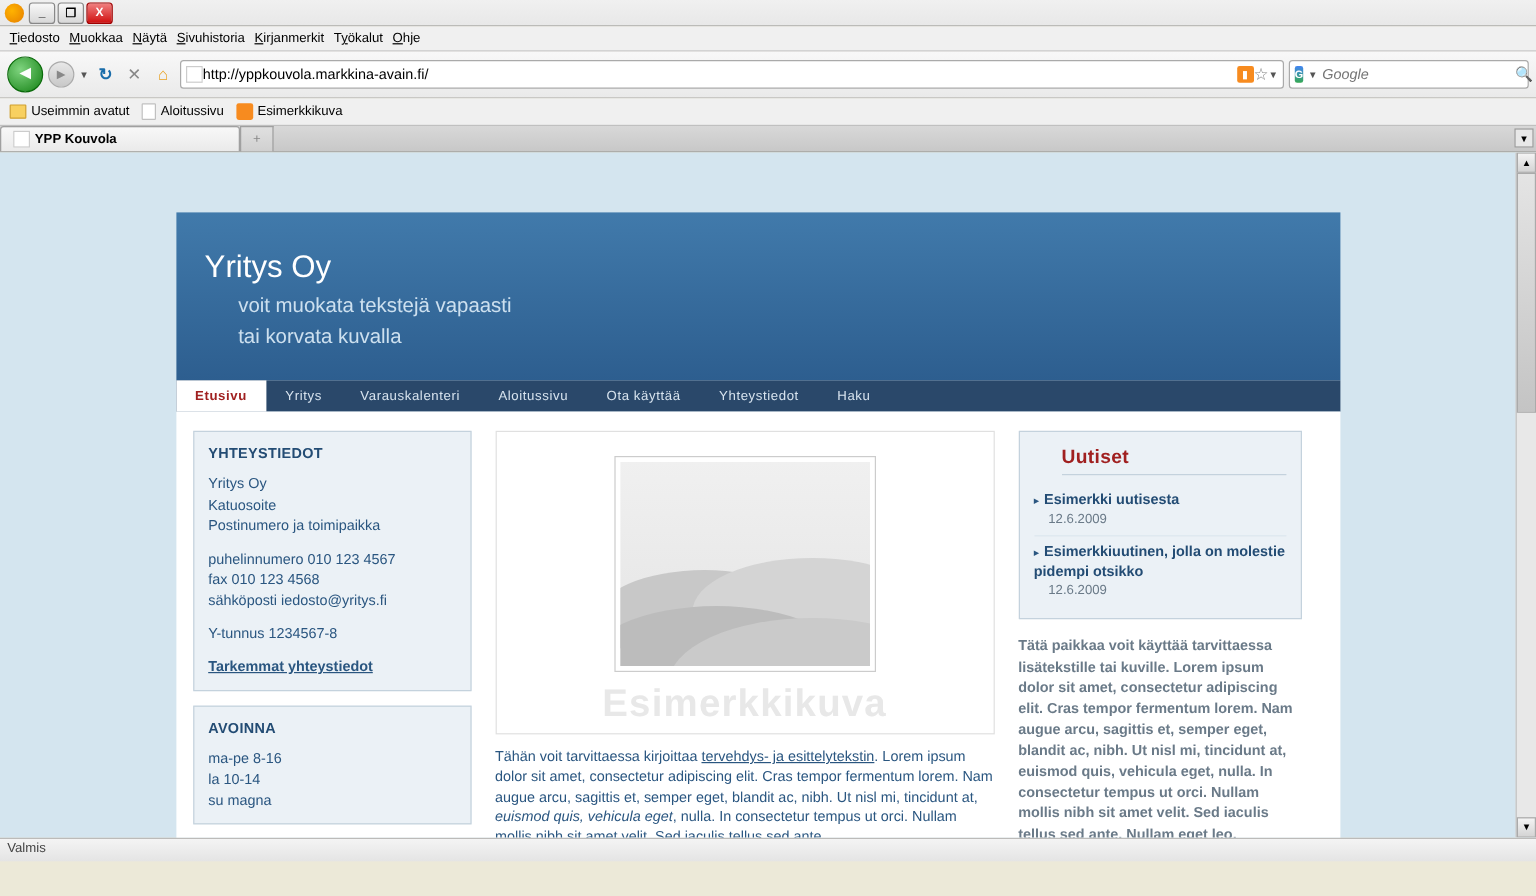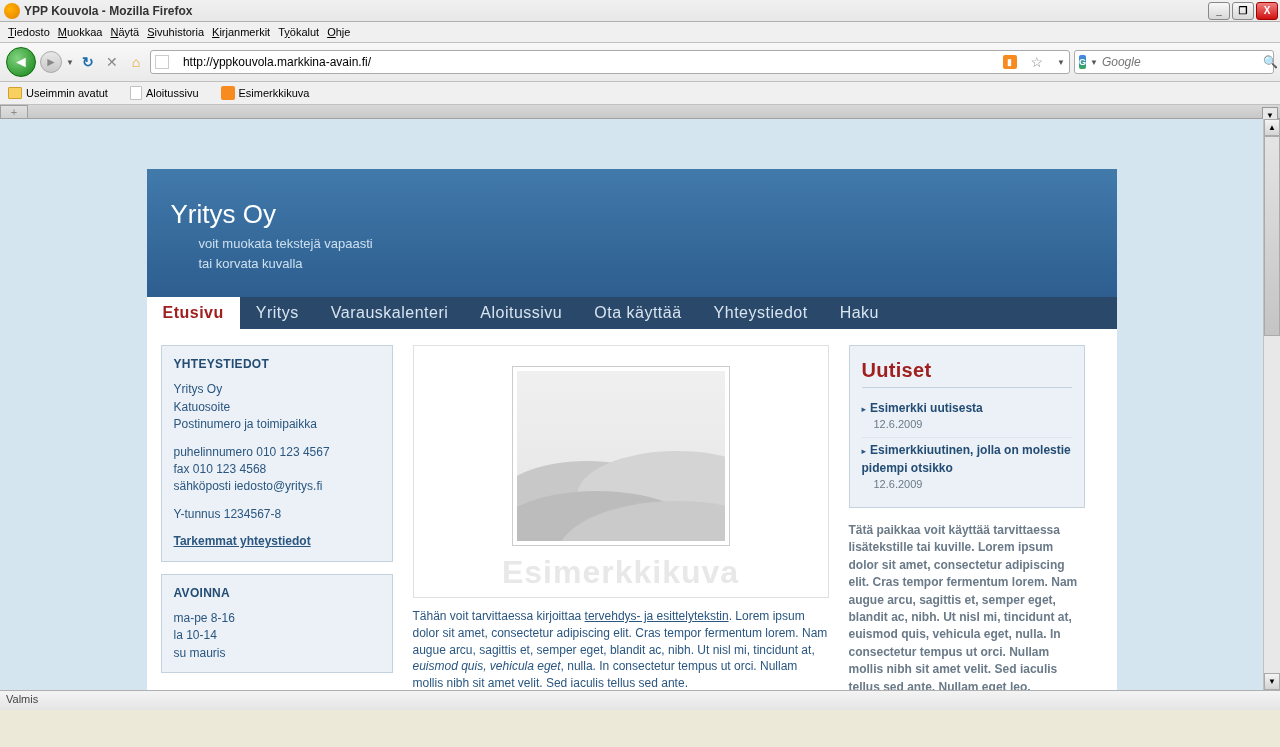--- a/index.html
+++ b/index.html
@@ -17,32 +17,32 @@
 .menu-item { font-size: 11px; cursor: default; }
 .menu-item u { text-decoration: underline; }
 
 .toolbar { display: flex; align-items: center; gap: 4px; padding: 4px 6px; background: linear-gradient(#f8f8f8,#eaeaea); border-bottom: 1px solid #c0c0c0; }
 .nav-back { width: 30px; height: 30px; border-radius: 15px; background: radial-gradient(circle at 10px 10px,#7fd47f,#138013); border: 1px solid #0a6a0a; display:flex;align-items:center;justify-content:center;color:#fff;font-size:16px;}
 .nav-fwd { width: 22px; height: 22px; border-radius: 11px; background: linear-gradient(#e8e8e8,#c8c8c8); border: 1px solid #aaa; display:flex;align-items:center;justify-content:center;color:#888;font-size:12px;}
 .tb-icon { width: 20px; height: 20px; display: flex; align-items: center; justify-content: center; font-size: 14px; cursor: pointer; }
 .reload { color: #1a6daa; font-weight:bold;}
 .stop { color: #888; }
 .home { color: #e8a020; }
-.urlbar { flex: 1; display: flex; align-items: center; border: 1px solid #aaa; border-radius: 3px; background: #fff; height: 24px; padding: 0 4px; gap: 14px; }
+.urlbar { flex: 1; display: flex; align-items: center; border: 1px solid #aaa; border-radius: 3px; background: #fff; height: 24px; padding: 0 4px; gap: 0; }
 .page-icon { width: 14px; height: 14px; border: 1px solid #ccc; background: #fff; }
 .urlbar input { flex: 1; border: none; outline: none; font-size: 12px; }
 .rss-icon { width: 14px; height: 14px; background: #f78b1f; border-radius: 2px; display:flex;align-items:center;justify-content:center;color:#fff;font-size:9px;}
 .star-icon { color: #888; font-size: 14px; }
 .dd { font-size: 8px; color: #555; }
 .searchbar { width: 200px; display: flex; align-items: center; border: 1px solid #aaa; border-radius: 3px; background: #fff; height: 24px; padding: 0 4px; gap: 4px; }
 .g-icon { width: 14px; height: 14px; background: linear-gradient(#4285f4,#34a853); border-radius: 2px; display:flex;align-items:center;justify-content:center;color:#fff;font-size:9px;font-weight:bold;}
 .searchbar input { flex: 1; border: none; outline: none; font-size: 12px; color: #888; font-style: italic; }
 .mag { color: #2a6ed0; font-size: 12px; }
 
-.bookmarks { display: flex; gap: 22px; padding: 4px 8px; background: #f0f0f0; border-bottom: 1px solid #c0c0c0; font-size: 11px; }
+.bookmarks { display: flex; gap: 10px; padding: 4px 8px; background: #f0f0f0; border-bottom: 1px solid #c0c0c0; font-size: 11px; }
 .bm-item { display: flex; align-items: center; gap: 4px; cursor: pointer; }
 .bm-folder { width: 14px; height: 12px; background: #f8d060; border: 1px solid #d0a030; border-radius: 1px; }
 .bm-doc { width: 12px; height: 14px; background: #fff; border: 1px solid #c0c0c0; border-radius: 1px; }
 .bm-rss { width: 14px; height: 14px; background: #f78b1f; border-radius: 2px; }
 
 .tabstrip { display: flex; background: linear-gradient(#d8d8d8,#c8c8c8); border-bottom: 1px solid #a0a0a0; position: relative; }
 .tab { display: flex; align-items: center; gap: 4px; padding: 3px 10px; background: linear-gradient(#f8f8f8,#eaeaea); border: 1px solid #a0a0a0; border-bottom: none; border-radius: 3px 3px 0 0; font-size: 11px; font-weight: bold; margin-right: 0; min-width: 200px; }
 .newtab { width: 28px; display:flex;align-items:center;justify-content:center;color:#888;border:1px solid #a0a0a0;border-bottom:none;background:linear-gradient(#e0e0e0,#d0d0d0);}
 .tablist-btn { position:absolute; right:2px; top:2px; width:16px;height:16px;border:1px solid #999;background:#e8e8e8;display:flex;align-items:center;justify-content:center;font-size:8px;}
 
@@ -50,24 +50,24 @@
 .viewport { position: relative; height: 571px; overflow: hidden; background: #d4e5ef; }
 .vscroll { position: absolute; right: 0; top: 0; width: 17px; height: 100%; background: #e8e8e8; border-left: 1px solid #c0c0c0; }
 .vscroll-up,.vscroll-down { height: 17px; border: 1px solid #aaa; background: linear-gradient(#f4f4f4,#d4d4d4); display:flex;align-items:center;justify-content:center;font-size:8px;}
 .vscroll-thumb { position:absolute; top:17px; left:0; width:100%; height: 200px; background: linear-gradient(#e4e4e4,#c4c4c4); border:1px solid #aaa; }
 .vscroll-down { position:absolute;bottom:0;width:100%; }
 
 .page { position: absolute; left: 0; right: 17px; top: 0; padding-top: 50px; }
 .site { width: 970px; margin: 0 auto; }
 .banner { background: linear-gradient(#417aab,#2d5e8f); padding: 30px 24px 24px; }
 .banner h1 { color: #fff; font-size: 26px; font-weight: normal; }
-.banner .sub { color: #cde0ef; font-size: 13px; margin-left: 28px; line-height: 1.5; margin-top: 4px; }
+.banner .sub { color: #cde0ef; font-size: 17px; margin-left: 28px; line-height: 1.5; margin-top: 4px; }
 
 .nav { display: flex; background: #2a486a; }
-.nav a { padding: 7px 16px; font-size: 16px; color: #d8e4ef; letter-spacing: 0.5px; cursor: pointer; }
+.nav a { padding: 7px 16px; font-size: 11px; color: #d8e4ef; letter-spacing: 0.5px; cursor: pointer; }
 .nav a.active { background: #fff; color: #a02020; font-weight: bold; }
 
 .columns { display: flex; gap: 20px; padding: 16px 14px; background: #fff; }
 .left { width: 232px; }
 .mid { width: 416px; }
 .right { width: 236px; }
 
 .box { border: 1px solid #c4d2dd; background: #ebf1f6; padding: 10px 12px; margin-bottom: 12px; font-size: 12px; color: #2a5680; line-height: 1.45; }
 .box h3 { font-size: 12px; color: #234c74; font-weight: bold; margin-bottom: 8px; letter-spacing: 0.3px; }
 .box p { margin-bottom: 10px; }
@@ -75,37 +75,36 @@
 
 .imgframe { border: 1px solid #e0e0e0; padding: 20px 10px 6px; text-align:center; }
 .imgbox { width: 218px; height: 180px; margin: 0 auto; border: 1px solid #ccc; background: #fff; padding:4px; }
 .imgbox-inner { width:100%;height:100%;background: linear-gradient(#f0f0f0,#e4e4e4); position:relative; overflow:hidden;}
 .hill { position:absolute; border-radius:50%; background:#d0d0d0; }
 .imgcap { font-size: 32px; color: #e8e8e8; font-weight: bold; letter-spacing: 1px; margin-top: 8px; }
 .bodytext { font-size: 12px; color: #2a5680; line-height: 1.4; margin-top: 10px; }
 .bodytext .ul { text-decoration: underline; }
 .bodytext em { font-style: italic; }
 
-.newsbox h3 { color: #a02020; font-size: 20px; border-bottom: 1px solid #c4d2dd; padding-bottom: 2px; }
+.newsbox h3 { color: #a02020; font-size: 16px; border-bottom: 1px solid #c4d2dd; padding-bottom: 2px; margin-left: 23px; }
 .news-item { padding: 4px 0; font-size: 12px; border-bottom: 1px solid #dde6ee; }
 .news-item:last-child { border-bottom:none; }
 .news-item .bullet { color: #2a5680; margin-right:4px; font-size:9px;}
 .news-item a { color: #234c74; font-weight: bold; text-decoration: none; }
 .news-item .date { color: #6a7a88; font-size: 11px; padding-left: 12px; display:block; }
 .sidetext { font-size: 12px; color: #6a7a88; line-height: 1.45; margin-top: 14px; }
 .sidetext p { margin-bottom: 10px; font-weight: bold; }
 
 .statusbar { height: 20px; background: linear-gradient(#f4f4f4,#e4e4e4); border-top: 1px solid #b0b0b0; font-size: 11px; color: #444; padding: 2px 6px; }
 </style>
 </head>
 <body>
 
 <div class="titlebar">
   <div class="titlebar-icon"></div>
-  <div class="titlebar-text">YPP Kouvola - Mozilla Firefox</div>
   <div class="window-controls">
     <div class="win-btn">_</div>
     <div class="win-btn">❐</div>
     <div class="win-btn win-close">X</div>
   </div>
 </div>
 
 <div class="menubar">
   <span class="menu-item"><u>T</u><span>iedosto</span></span>
   <span class="menu-item"><u>M</u>uokkaa</span>
@@ -147,20 +146,24 @@
       <span class="bm-doc"></span>
       <span>Aloitussivu</span>
     </div>
   <div class="bm-item">
       <span class="bm-rss"></span>
       <span>Esimerkkikuva</span>
     </div>
 </div>
 
 <div class="tabstrip">
+  <div class="tab">
+    <div class="page-icon"></div>
+    <span>YPP Kouvola</span>
+  </div>
   <div class="newtab">+</div>
   <div class="tablist-btn">▼</div>
 </div>
 
 <div class="viewport">
   <div class="page">
     <div class="site">
       <div class="banner">
         <h1>Yritys Oy</h1>
         <div class="sub">
@@ -191,21 +194,21 @@
               <span>fax 010 123 4568</span><br>
               <span>sähköposti </span><span>iedosto@yritys.fi</span>
             </p>
             <p><span>Y-tunnus 1234567-8</span></p>
             <a>Tarkemmat yhteystiedot</a>
           </div>
           <div class="box">
             <h3>AVOINNA</h3>
             <span>ma-pe 8-16</span><br>
             <span>la 10-14</span><br>
-            <span>su mauris</span>
+            <span>su magna</span>
           </div>
         </div>
         <div class="mid">
           <div class="imgframe">
             <div class="imgbox">
               <div class="imgbox-inner">
                 <div class="hill" style="width:180px;height:80px;left:-20px;top:90px;background:#c8c8c8"></div>
                 <div class="hill" style="width:200px;height:90px;left:60px;top:80px;background:#d4d4d4"></div>
                 <div class="hill" style="width:220px;height:100px;left:-30px;top:120px;background:#bcbcbc"></div>
                 <div class="hill" style="width:240px;height:110px;left:40px;top:130px;background:#cacaca"></div>

